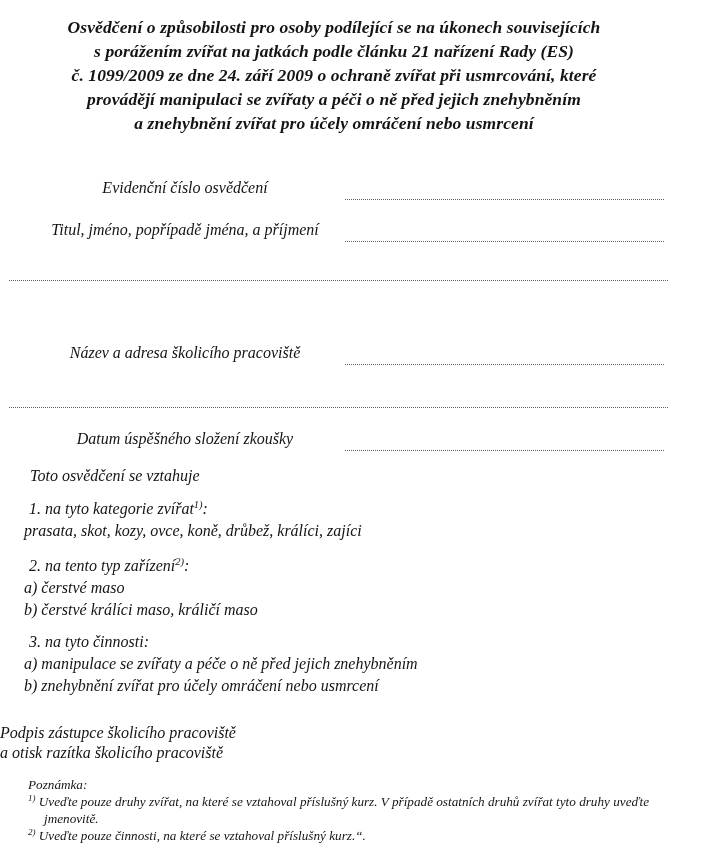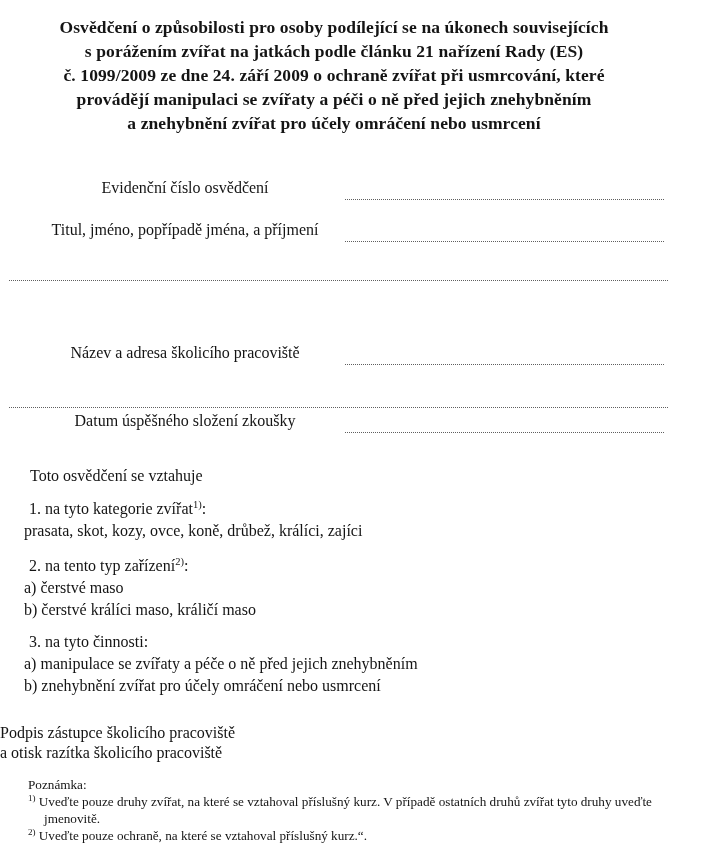--- a/index.html
+++ b/index.html
@@ -8,20 +8,21 @@
     width: 719px; height: 859px;
     font-family: "Liberation Serif", serif;
     color: #141414;
     -webkit-font-smoothing: antialiased;
   }
   .page {
     position: relative;
     width: 668px; height: 859px;
     background: #ffffff;
     overflow: hidden;
+    font-style: italic;
   }
   
   .doc-title {
     position: absolute;
     top: 15px; left: 18px; right: 18px;
     text-align: center;
     font-weight: bold;
     font-size: 17.5px;
     line-height: 24px;
     letter-spacing: 0.1px;
@@ -109,21 +110,21 @@
   <div class="separator" style="top:280px"></div>
 
 
   <div class="field-row" style="top:342px">
     <span class="f-label">Název a adresa školicího pracoviště</span>
     <span class="f-line"></span>
   </div>
 
   <div class="separator" style="top:407px"></div>
 
-  <div class="field-row" style="top:410px">
+  <div class="field-row" style="top:428px">
     <span class="f-label">Datum úspěšného složení zkoušky</span>
     <span class="f-line"></span>
   </div>
 
   <div class="intro" style="top:466px">Toto osvědčení se vztahuje</div>
 
   <section class="sec" style="top:498px">
     <div class="sec-h"><span>1. na tyto kategorie zvířat</span><sup>1)</sup><span>:</span></div>
     <div>prasata, skot, kozy, ovce, koně, drůbež, králíci, zajíci</div>
   </section>
@@ -141,16 +142,16 @@
   </section>
 
   <div class="signature" style="top:723px">
     <div>Podpis zástupce školicího pracoviště</div>
     <div>a otisk razítka školicího pracoviště</div>
   </div>
 
   <div class="notes" style="top:776px">
     <div>Poznámka:</div>
     <div class="note-item"><sup>1)</sup> <span>Uveďte pouze druhy zvířat, na které se vztahoval příslušný kurz. V případě ostatních druhů zvířat tyto druhy uveďte jmenovitě.</span></div>
-    <div class="note-item"><sup>2)</sup> <span>Uveďte pouze ochraně, na které se vztahoval příslušný kurz.“.</span></div>
+    <div class="note-item"><sup>2)</sup> <span>Uveďte pouze činnosti, na které se vztahoval příslušný kurz.“.</span></div>
   </div>
 
 </div>
 
 </body></html>

